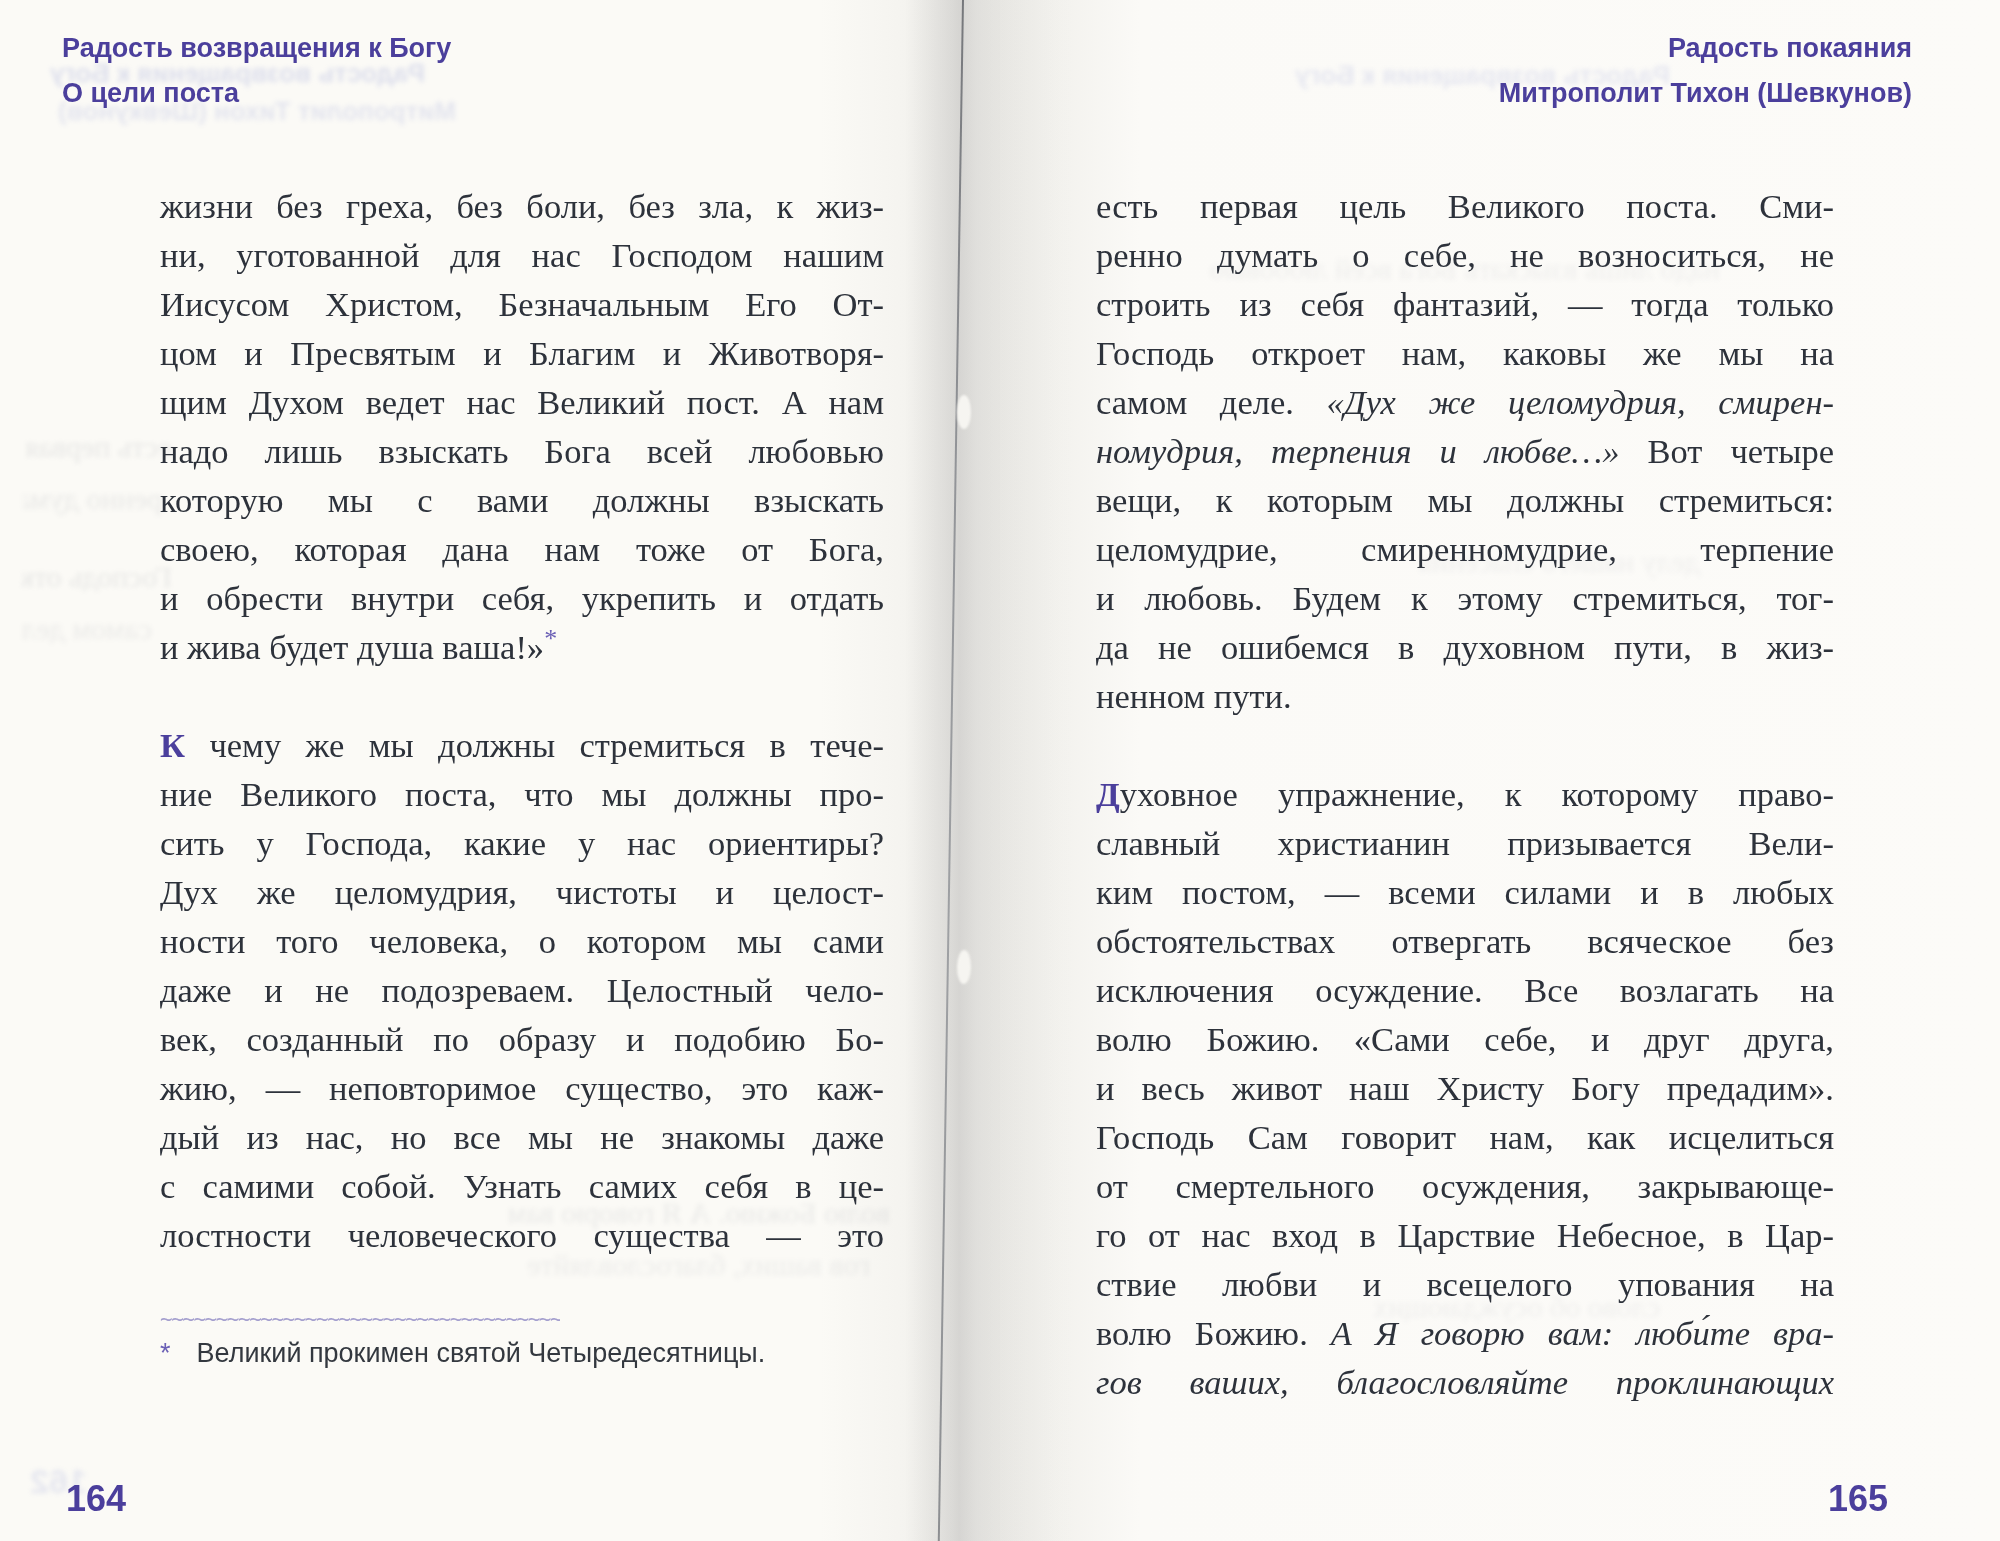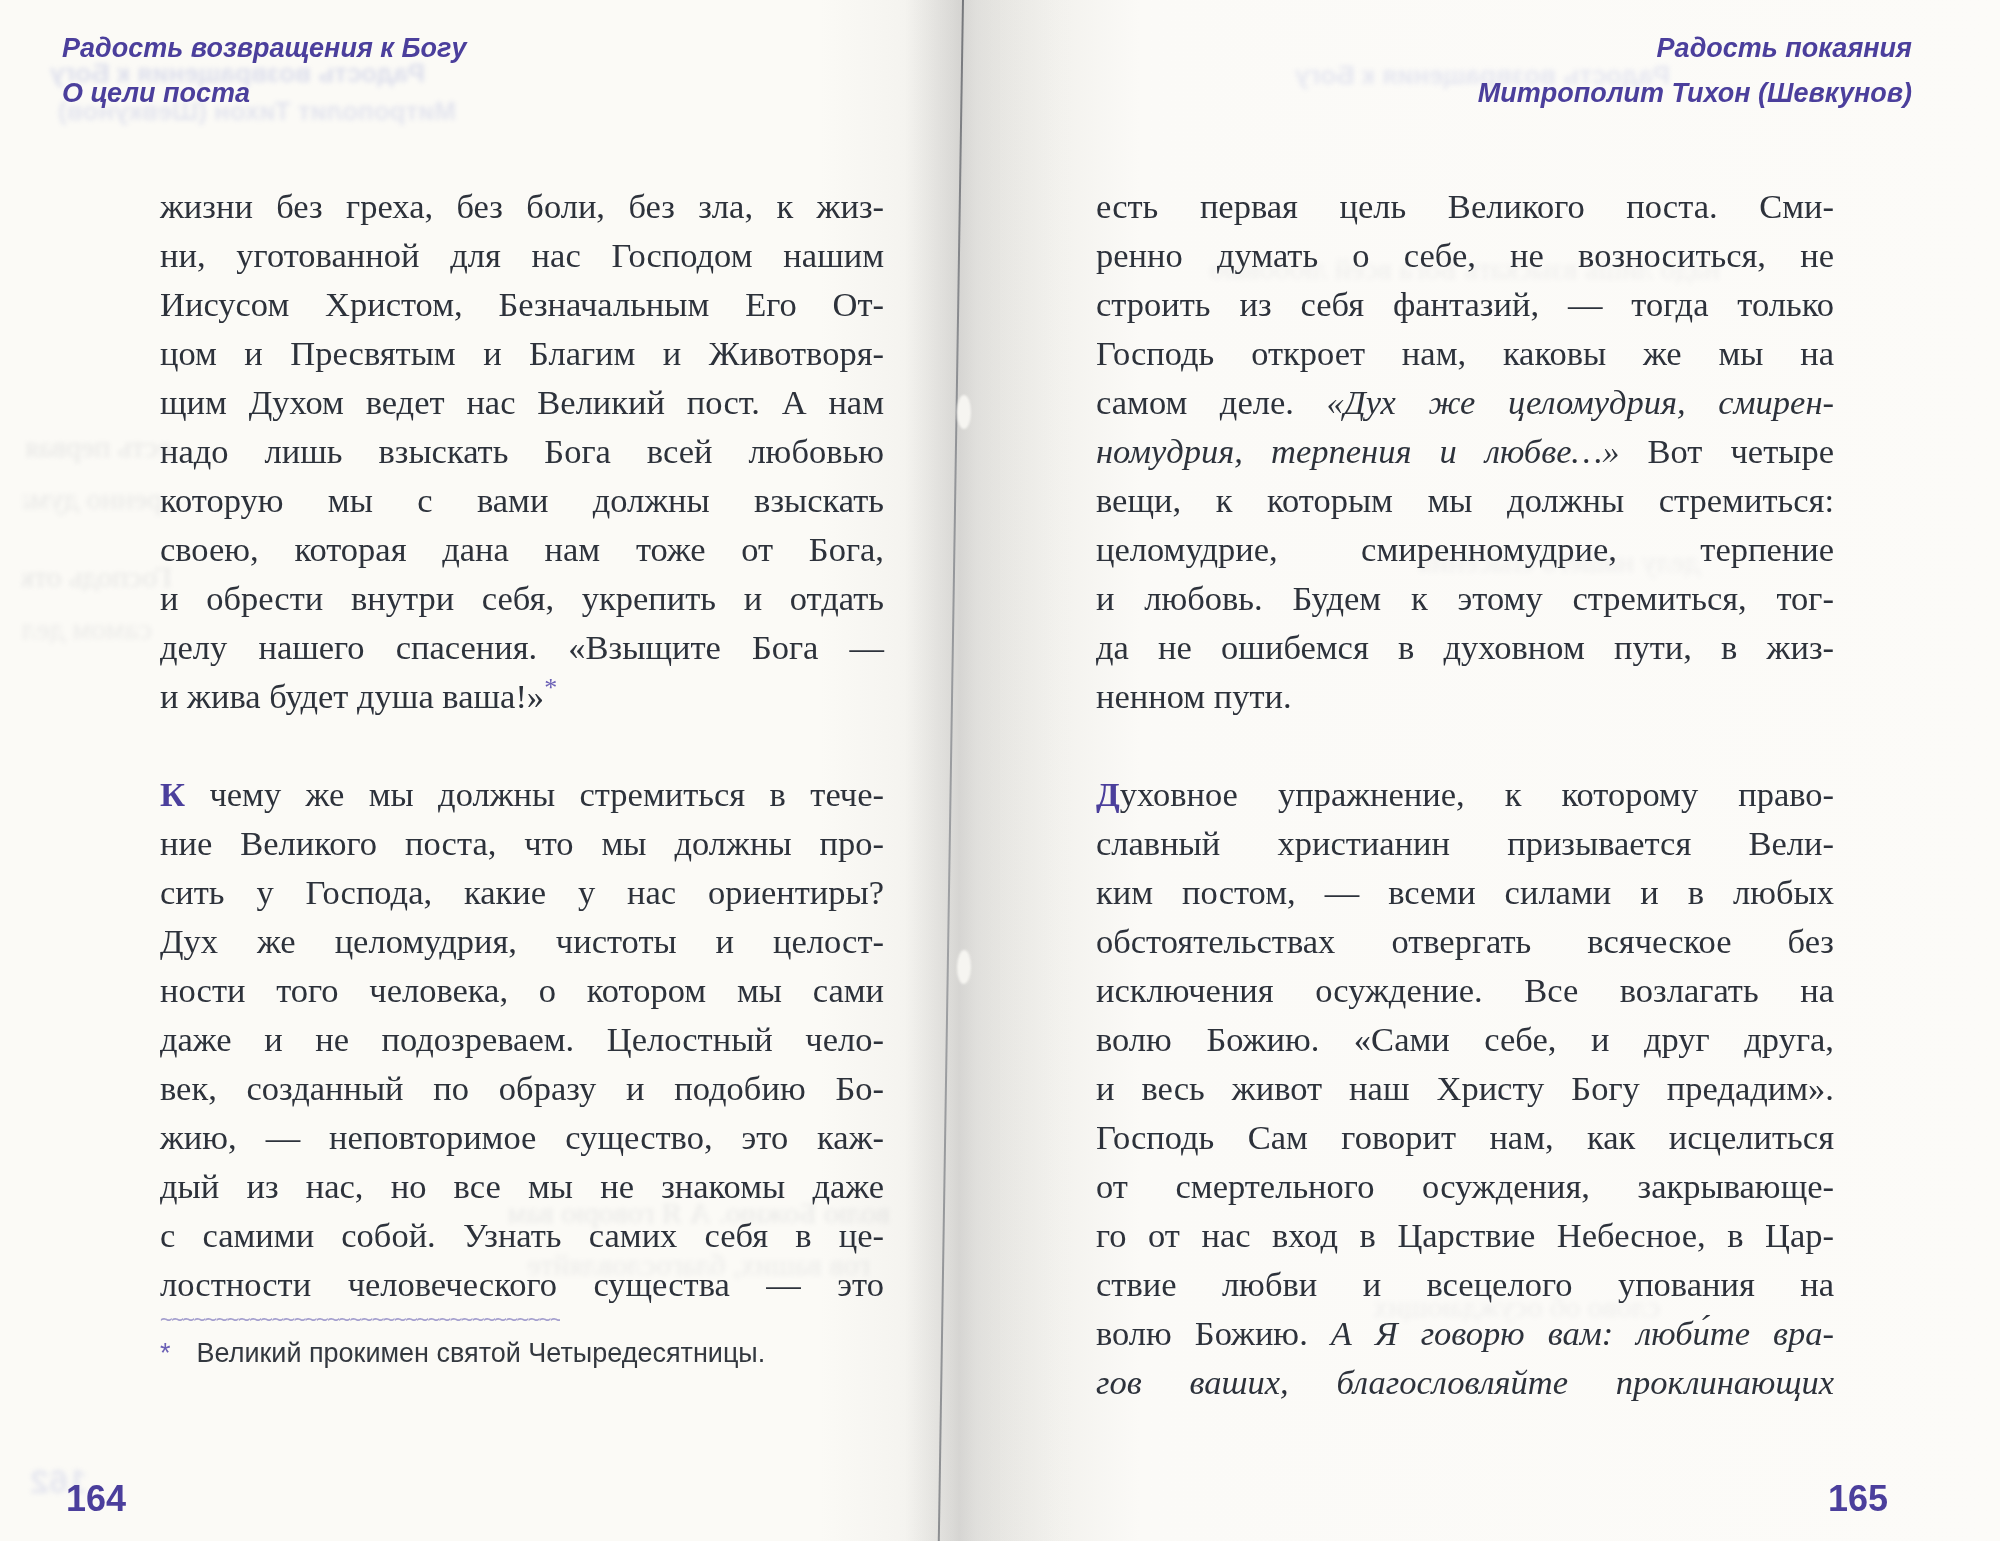--- a/index.html
+++ b/index.html
@@ -23,21 +23,21 @@
     position:absolute;left:905px;top:0;width:170px;height:1541px;
     background:linear-gradient(90deg,rgba(60,60,65,0) 0%,rgba(60,60,65,.14) 32%,rgba(120,120,125,.10) 42%,rgba(200,200,200,.05) 55%,rgba(60,60,65,0) 100%);
   }
   .thread{position:absolute;left:957px;width:14px;height:34px;border-radius:50%;
     background:#f6f5f1;filter:blur(1px);}
   .thread.t1{top:395px;} .thread.t2{top:950px;transform:rotate(1deg);}
 
   
   .runhead{
     position:absolute;font-family:"Liberation Sans", sans-serif;
-    font-weight:bold;font-size:27px;line-height:45px;color:#4b3f9c;font-style:italic;
+    font-weight:bold;font-size:27px;line-height:45px;color:#4b3f9c;
   }
   .runhead.left{left:62px;top:26px;text-align:left;}
   .runhead.right{right:88px;top:26px;text-align:right;}
 
   
   .col{position:absolute;top:166px;font-size:34.5px;color:#2d323b;}
   .col.left{left:160px;width:724px;}
   .col.right{left:1096px;width:738px;}
   .para{margin:16px 0 49px 0;}
   .line{
@@ -123,21 +123,20 @@
   <div class="para">
       <div class="line">жизни без греха, без боли, без зла, к жиз-</div>
       <div class="line">ни, уготованной для нас Господом нашим</div>
       <div class="line">Иисусом Христом, Безначальным Его От-</div>
       <div class="line">цом и Пресвятым и Благим и Животворя-</div>
       <div class="line">щим Духом ведет нас Великий пост. А нам</div>
       <div class="line">надо лишь взыскать Бога всей любовью</div>
       <div class="line">которую мы с вами должны взыскать</div>
       <div class="line">своею, которая дана нам тоже от Бога,</div>
       <div class="line">и обрести внутри себя, укрепить и отдать</div>
-      <div class="line">делу нашего спасения. «Взыщите Бога —</div>
       <div class="line last">и жива будет душа ваша!»<span class="fn-ref">*</span></div>
     </div>
   <div class="para">
       <div class="line"><span class="ini">К</span> чему же мы должны стремиться в тече-</div>
       <div class="line">ние Великого поста, что мы должны про-</div>
       <div class="line">сить у Господа, какие у нас ориентиры?</div>
       <div class="line">Дух же целомудрия, чистоты и целост-</div>
       <div class="line">ности того человека, о котором мы сами</div>
       <div class="line">даже и не подозреваем. Целостный чело-</div>
       <div class="line">век, созданный по образу и подобию Бо-</div>

